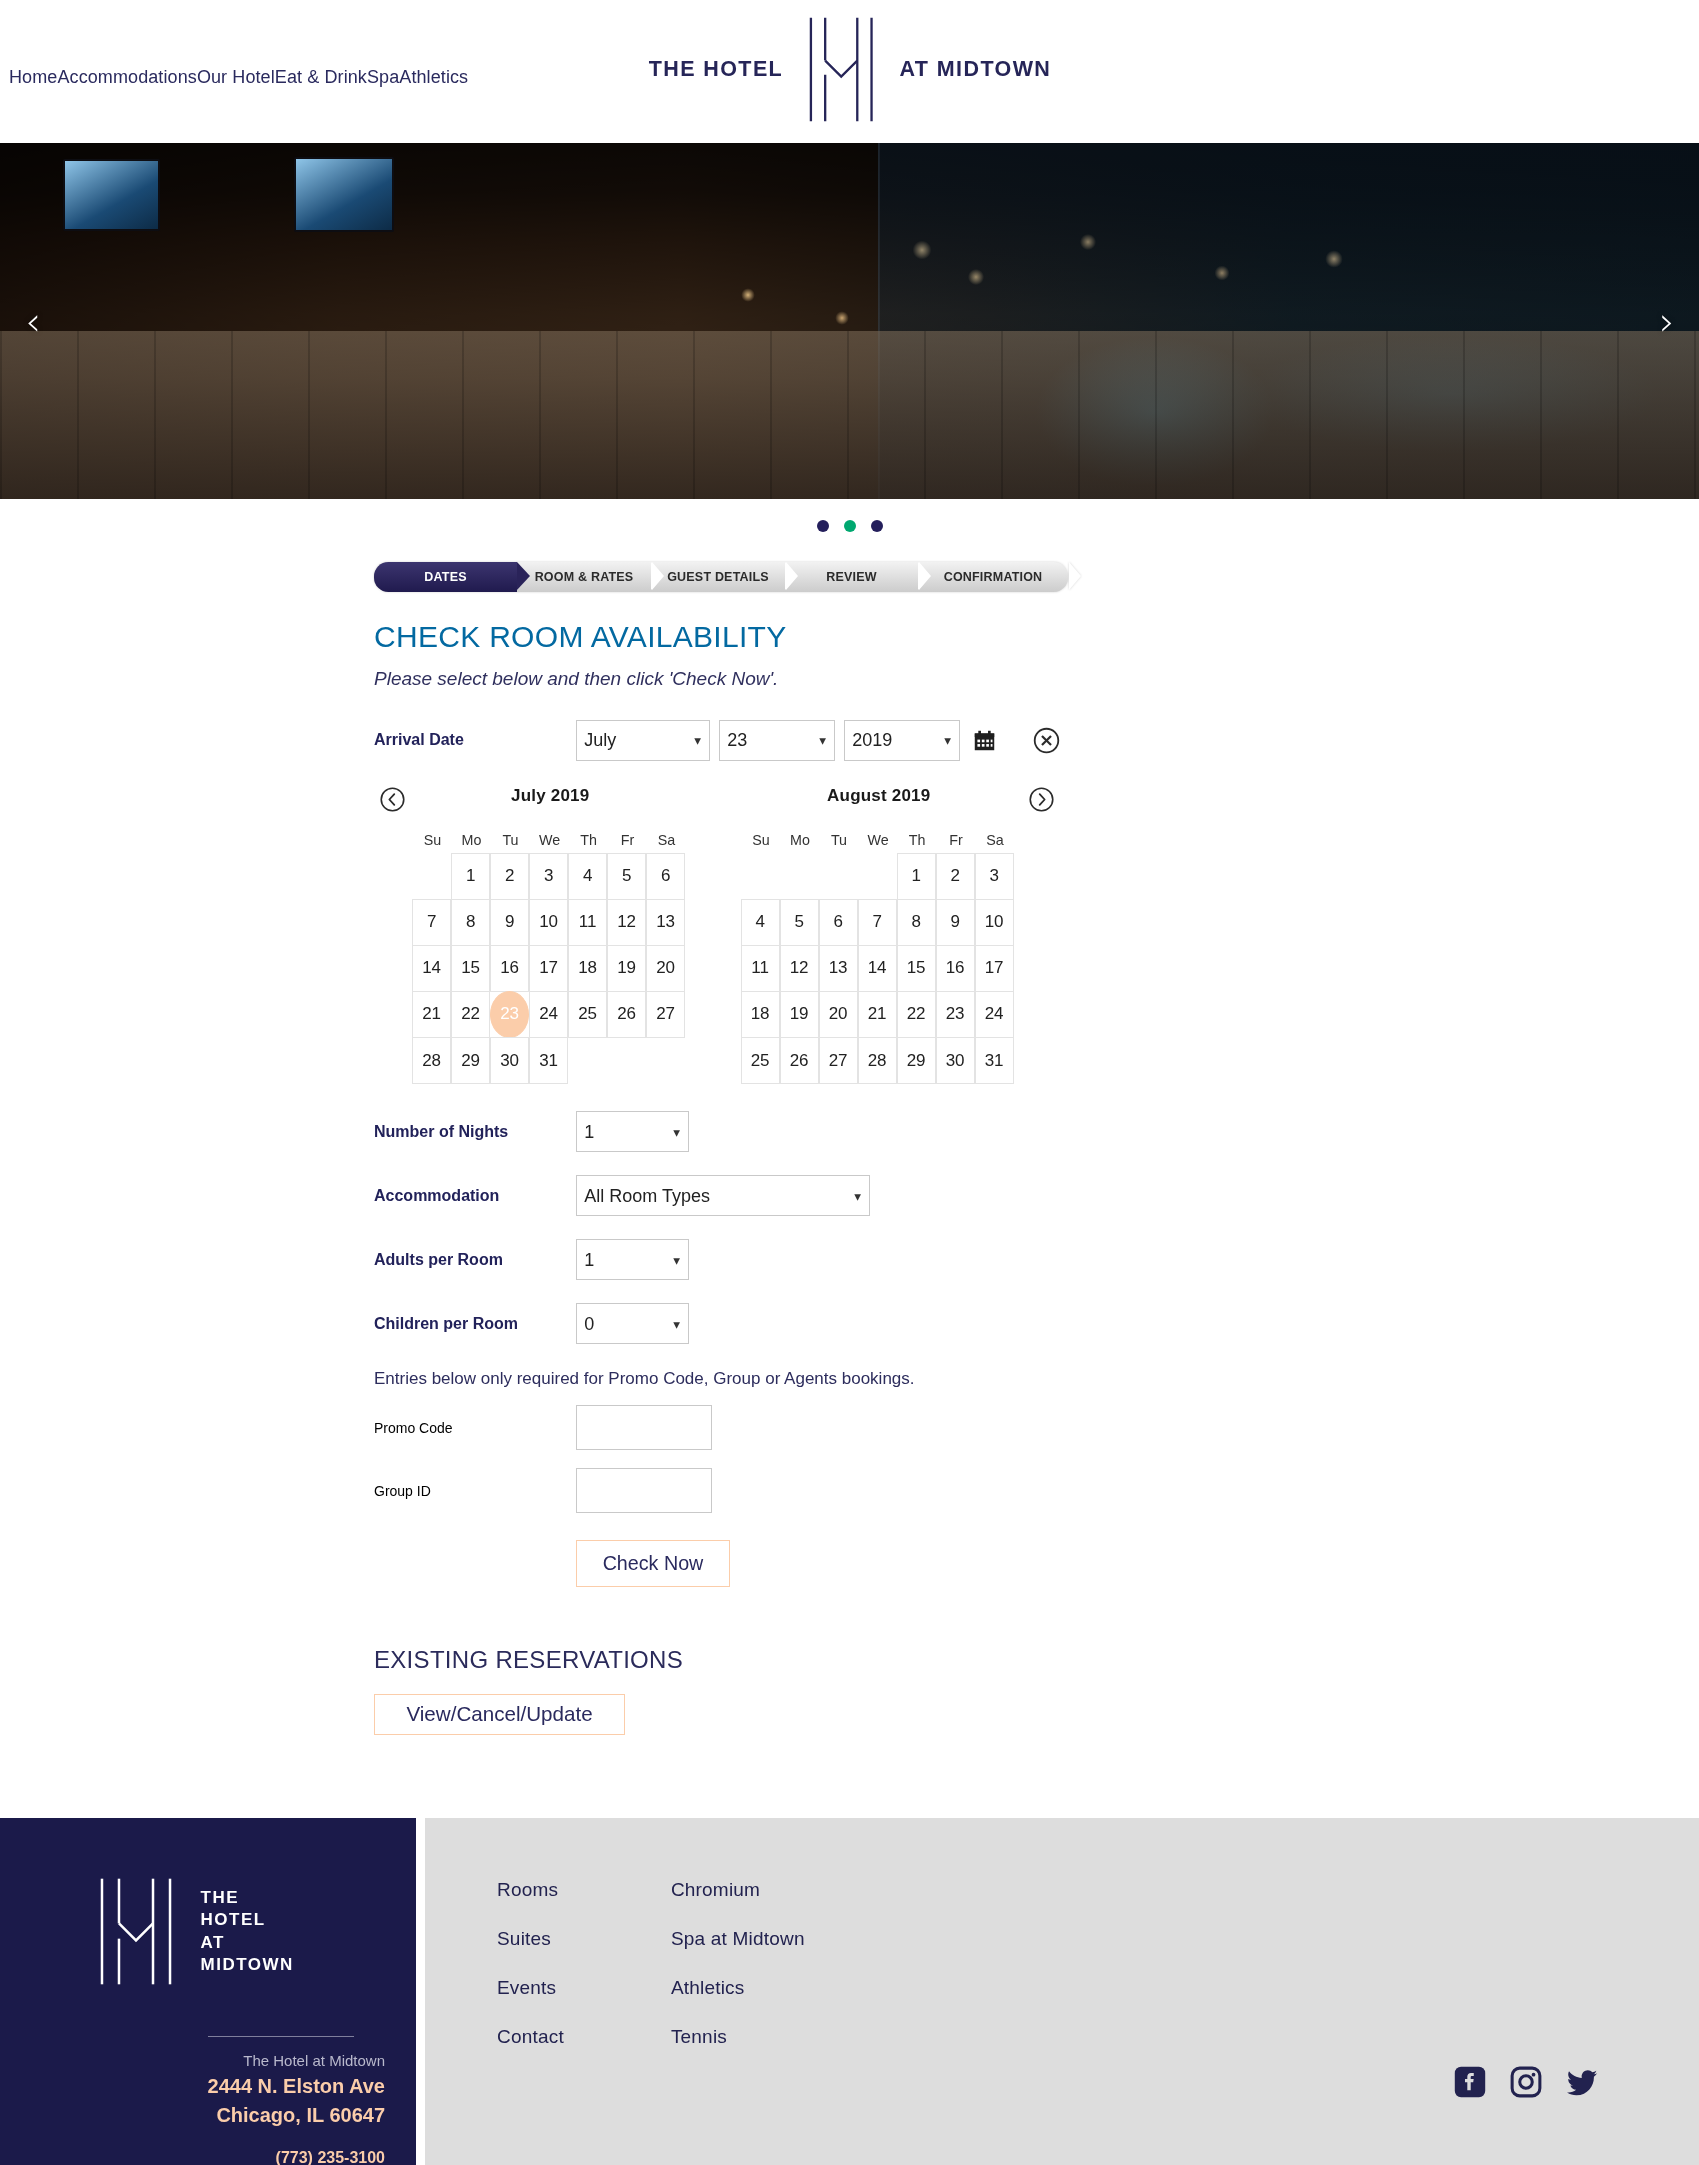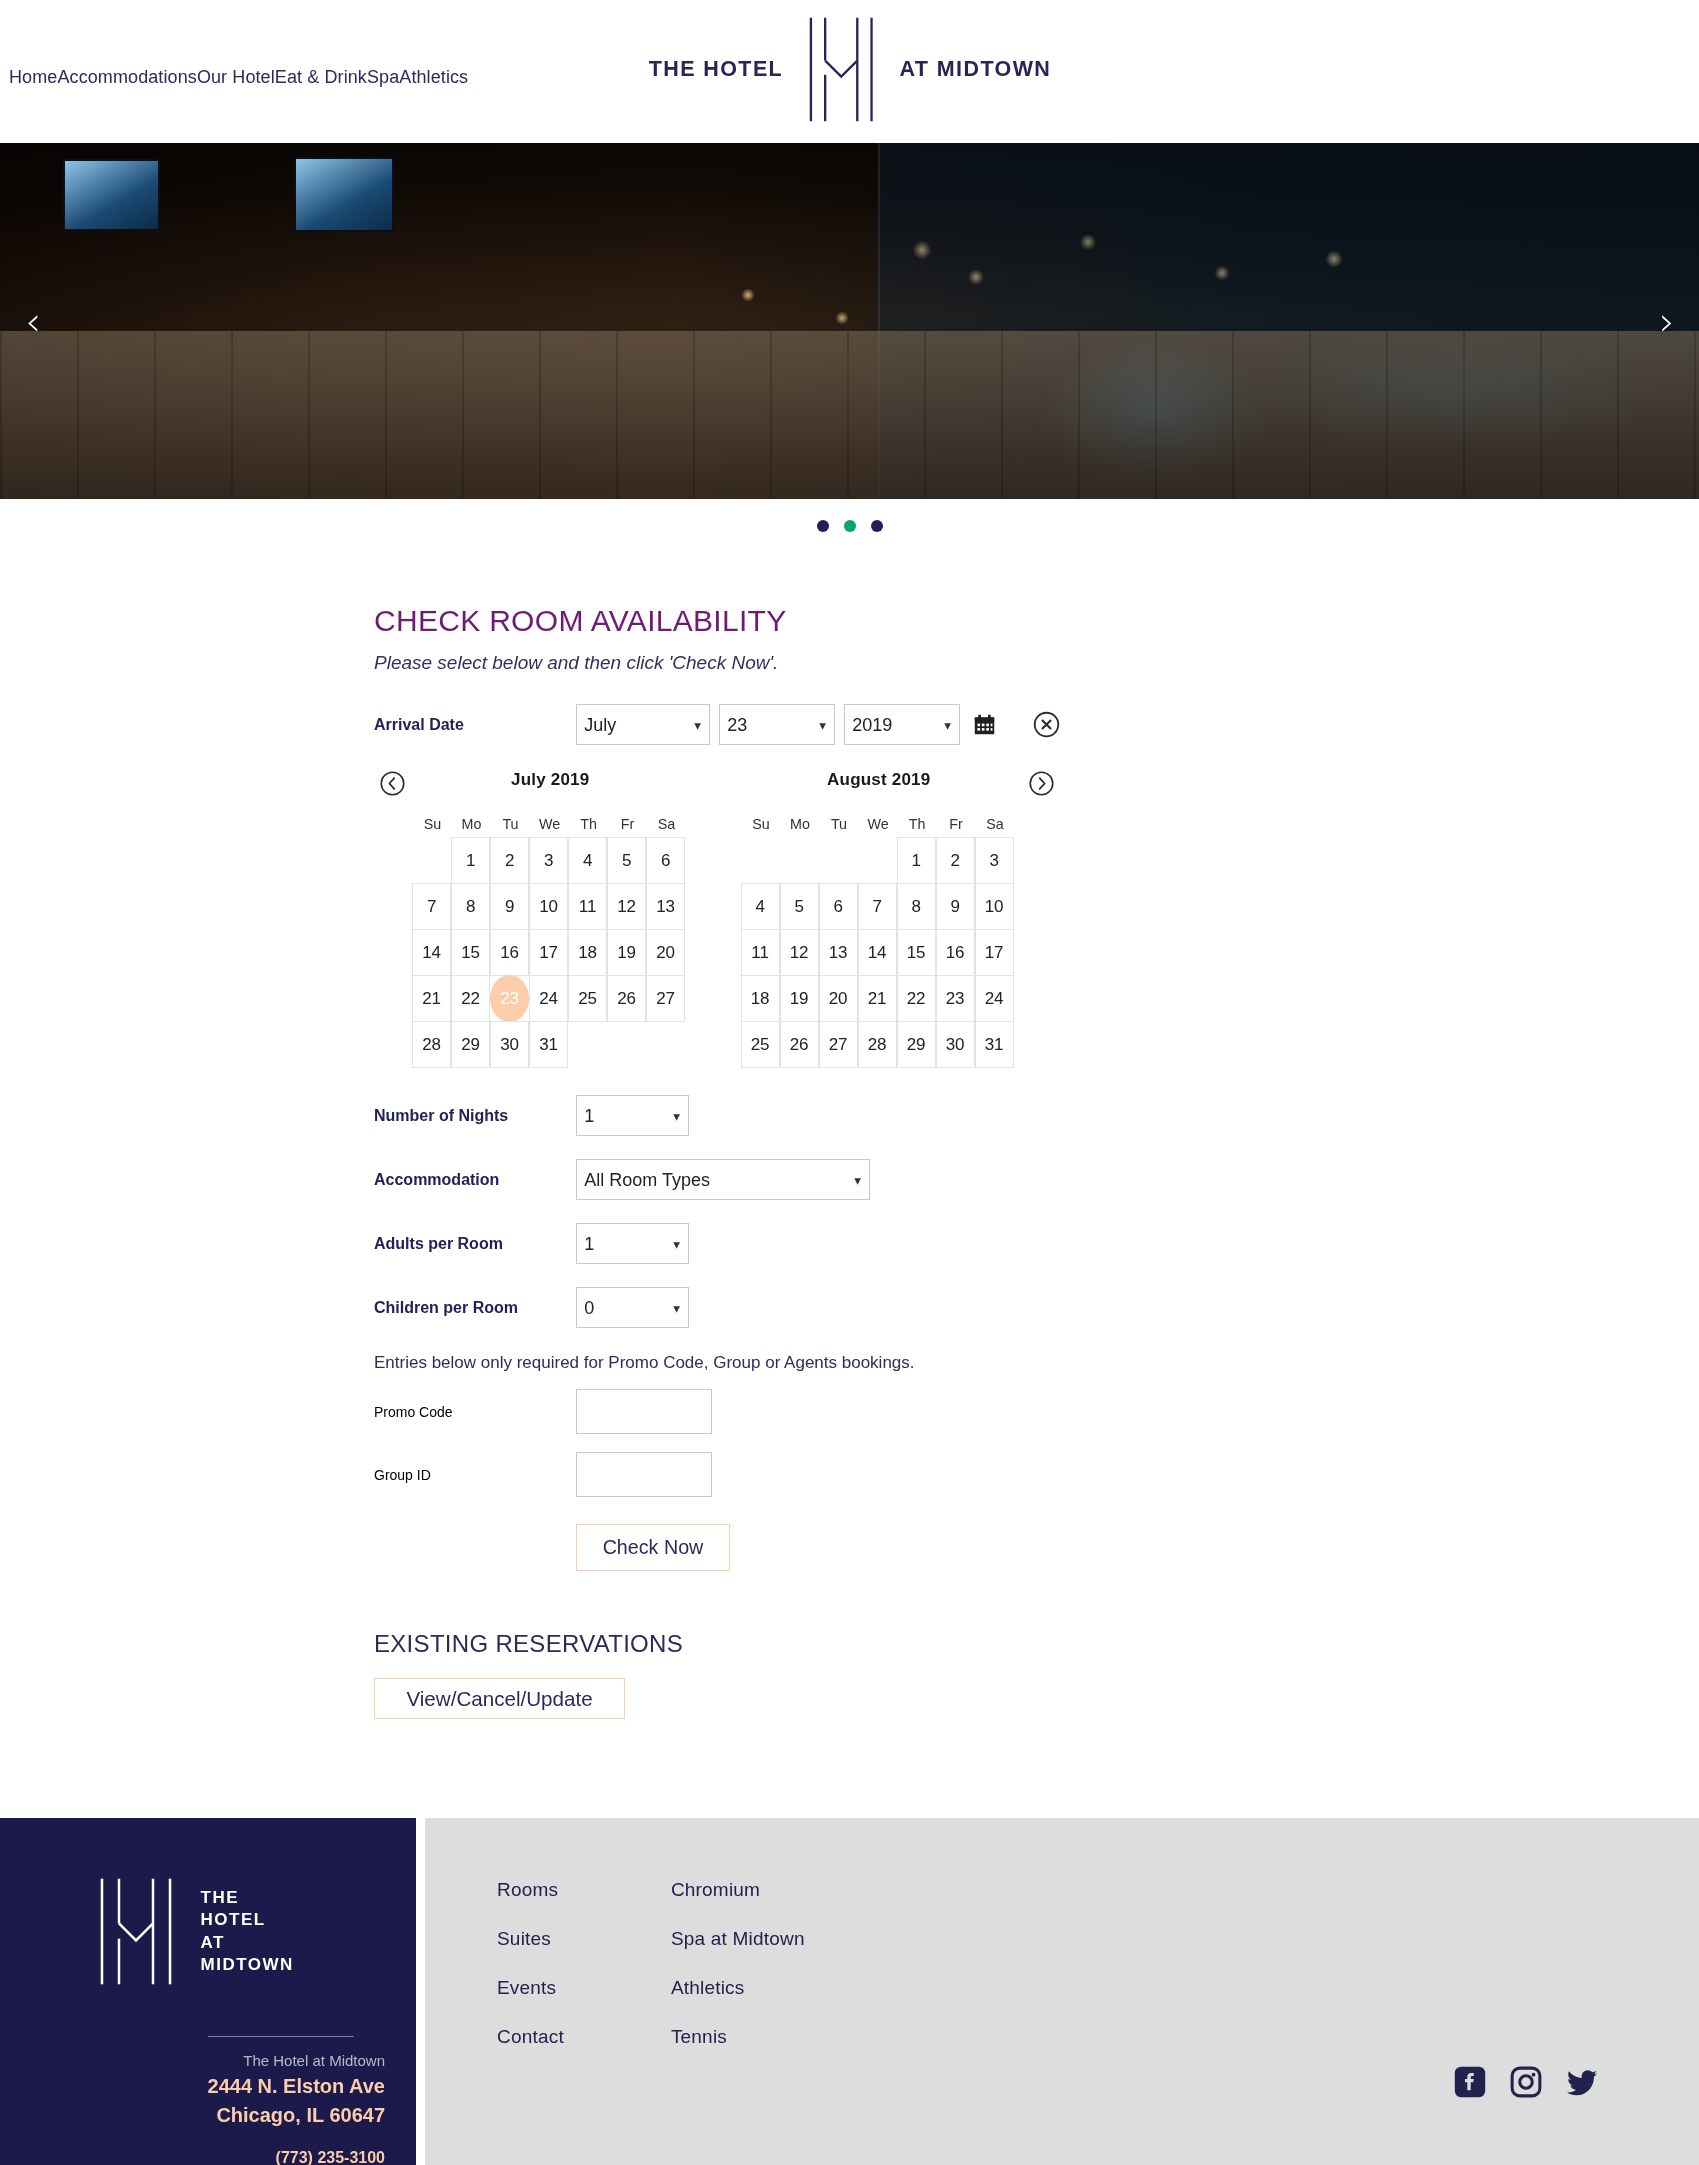--- a/index.html
+++ b/index.html
@@ -170,23 +170,23 @@
     border-left: 12.5px solid #ffffff;
   }
   .step.arrow::after {
     content: ""; position: absolute; right: -12.5px; top: 0;
     border-top: 14.8px solid transparent; border-bottom: 14.8px solid transparent;
     border-left: 12.5px solid #ffffff;
     z-index: -1;
   }
 
   .h1 {
-    margin-top: 51px;
+    margin-top: 28px;
     font-size: 30px;
-    color: #701a75;
+    color: #0369a1;
     letter-spacing: 0.3px;
     font-weight: 400;
   }
   .sub {
     margin-top: 14.3px;
     font-size: 19px;
     font-style: italic;
     color: #30305e;
   }
 
@@ -366,20 +366,27 @@
 
 <div class="dots" id="dots-root">
     <span class="dot"></span>
     <span class="dot active"></span>
     <span class="dot"></span>
   </div>
 
 <div class="panel">
   <div class="panel-inner">
 
+    <div class="steps" id="steps-root">
+        <div class="step s0">DATES</div>
+        <div class="step s1 arrow">ROOM &amp; RATES</div>
+        <div class="step s2 arrow">GUEST DETAILS</div>
+        <div class="step s3 arrow">REVIEW</div>
+        <div class="step s4 arrow">CONFIRMATION</div>
+      </div>
 
     <div class="h1">CHECK ROOM AVAILABILITY</div>
     <div class="sub">Please select below and then click 'Check Now'.</div>
 
     
     <div class="row" style="margin-top:30px;">
       <div class="lbl">Arrival Date</div>
 
       <span class="selwrap">
         <select class="fld w-month" id="sel-month"><option value="January">January</option><option value="February">February</option><option value="March">March</option><option value="April">April</option><option value="May">May</option><option value="June">June</option><option value="July" selected="">July</option><option value="August">August</option><option value="September">September</option><option value="October">October</option><option value="November">November</option><option value="December">December</option></select>

